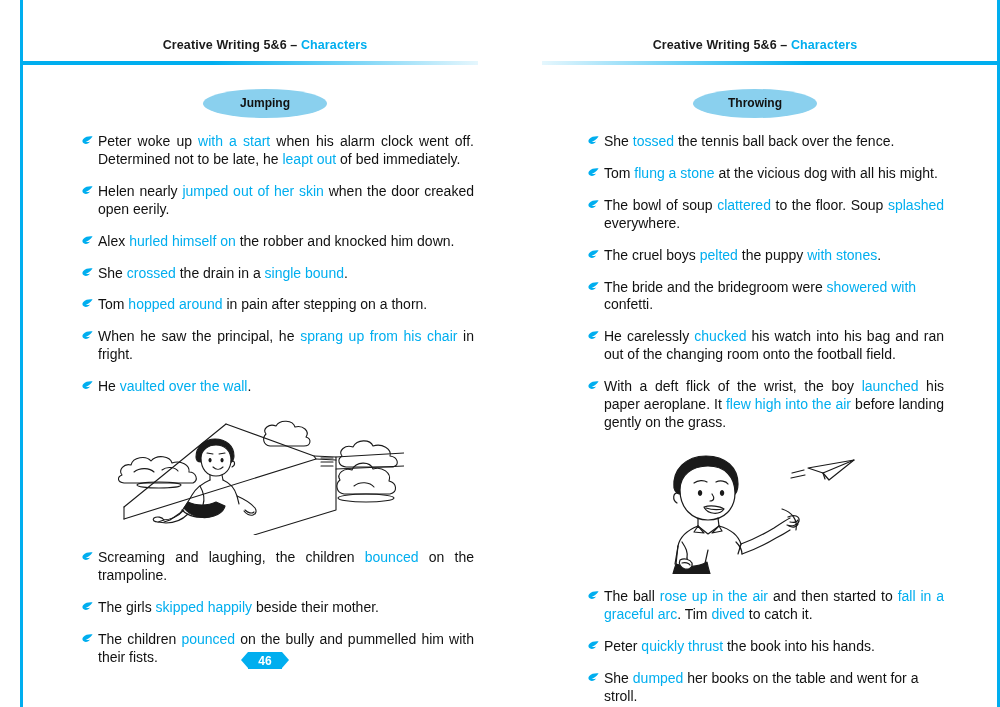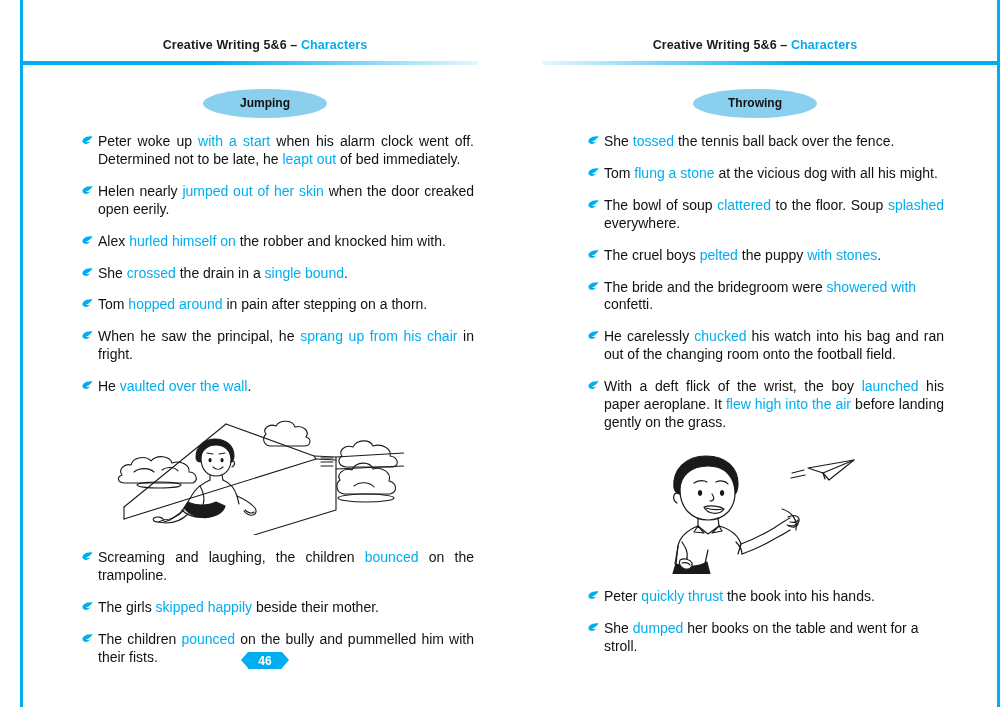--- a/index.html
+++ b/index.html
@@ -215,21 +215,21 @@
           <div class="item">
             <span class="bullet"><svg width="11" height="9" viewBox="0 0 11 9">
                 <path d="M10.6,0.4 C7.6,0.0 3.3,0.6 1.3,2.9 C-0.2,4.6 0.3,6.8 2.2,7.6 C4.3,8.5 7.0,7.4 8.0,5.4 C6.6,6.1 4.9,6.3 3.6,5.6 C5.6,5.0 8.0,3.9 10.6,0.4 Z" fill="#00AEEF"></path>
               </svg></span>
             <span class="sentence"><span>Helen nearly </span><span class="hl">jumped out of her skin</span><span> when the door creaked open eerily.</span></span>
           </div>
           <div class="item">
             <span class="bullet"><svg width="11" height="9" viewBox="0 0 11 9">
                 <path d="M10.6,0.4 C7.6,0.0 3.3,0.6 1.3,2.9 C-0.2,4.6 0.3,6.8 2.2,7.6 C4.3,8.5 7.0,7.4 8.0,5.4 C6.6,6.1 4.9,6.3 3.6,5.6 C5.6,5.0 8.0,3.9 10.6,0.4 Z" fill="#00AEEF"></path>
               </svg></span>
-            <span class="sentence nojust"><span>Alex </span><span class="hl">hurled himself on</span><span> the robber and knocked him with.</span></span>
+            <span class="sentence nojust"><span>Alex </span><span class="hl">hurled himself on</span><span> the robber and knocked him down.</span></span>
           </div>
           <div class="item">
             <span class="bullet"><svg width="11" height="9" viewBox="0 0 11 9">
                 <path d="M10.6,0.4 C7.6,0.0 3.3,0.6 1.3,2.9 C-0.2,4.6 0.3,6.8 2.2,7.6 C4.3,8.5 7.0,7.4 8.0,5.4 C6.6,6.1 4.9,6.3 3.6,5.6 C5.6,5.0 8.0,3.9 10.6,0.4 Z" fill="#00AEEF"></path>
               </svg></span>
             <span class="sentence nojust"><span>She </span><span class="hl">crossed</span><span> the drain in a </span><span class="hl">single bound</span><span>.</span></span>
           </div>
           <div class="item">
             <span class="bullet"><svg width="11" height="9" viewBox="0 0 11 9">
                 <path d="M10.6,0.4 C7.6,0.0 3.3,0.6 1.3,2.9 C-0.2,4.6 0.3,6.8 2.2,7.6 C4.3,8.5 7.0,7.4 8.0,5.4 C6.6,6.1 4.9,6.3 3.6,5.6 C5.6,5.0 8.0,3.9 10.6,0.4 Z" fill="#00AEEF"></path>
@@ -474,20 +474,26 @@
             <path d="M24,117 C27,116 31,117 32,119"></path>
           </g>
         </svg>
       </div>
 
       <div>
           <div class="item">
             <span class="bullet"><svg width="11" height="9" viewBox="0 0 11 9">
                 <path d="M10.6,0.4 C7.6,0.0 3.3,0.6 1.3,2.9 C-0.2,4.6 0.3,6.8 2.2,7.6 C4.3,8.5 7.0,7.4 8.0,5.4 C6.6,6.1 4.9,6.3 3.6,5.6 C5.6,5.0 8.0,3.9 10.6,0.4 Z" fill="#00AEEF"></path>
               </svg></span>
+            <span class="sentence"><span>The ball </span><span class="hl">rose up in the air</span><span> and then started to </span><span class="hl">fall in a graceful arc</span><span>. Tim </span><span class="hl">dived</span><span> to catch it.</span></span>
+          </div>
+          <div class="item">
+            <span class="bullet"><svg width="11" height="9" viewBox="0 0 11 9">
+                <path d="M10.6,0.4 C7.6,0.0 3.3,0.6 1.3,2.9 C-0.2,4.6 0.3,6.8 2.2,7.6 C4.3,8.5 7.0,7.4 8.0,5.4 C6.6,6.1 4.9,6.3 3.6,5.6 C5.6,5.0 8.0,3.9 10.6,0.4 Z" fill="#00AEEF"></path>
+              </svg></span>
             <span class="sentence nojust"><span>Peter </span><span class="hl">quickly thrust</span><span> the book into his hands.</span></span>
           </div>
           <div class="item">
             <span class="bullet"><svg width="11" height="9" viewBox="0 0 11 9">
                 <path d="M10.6,0.4 C7.6,0.0 3.3,0.6 1.3,2.9 C-0.2,4.6 0.3,6.8 2.2,7.6 C4.3,8.5 7.0,7.4 8.0,5.4 C6.6,6.1 4.9,6.3 3.6,5.6 C5.6,5.0 8.0,3.9 10.6,0.4 Z" fill="#00AEEF"></path>
               </svg></span>
             <span class="sentence nojust"><span>She </span><span class="hl">dumped</span><span> her books on the table and went for a stroll.</span></span>
           </div>
         </div>
     </div>

